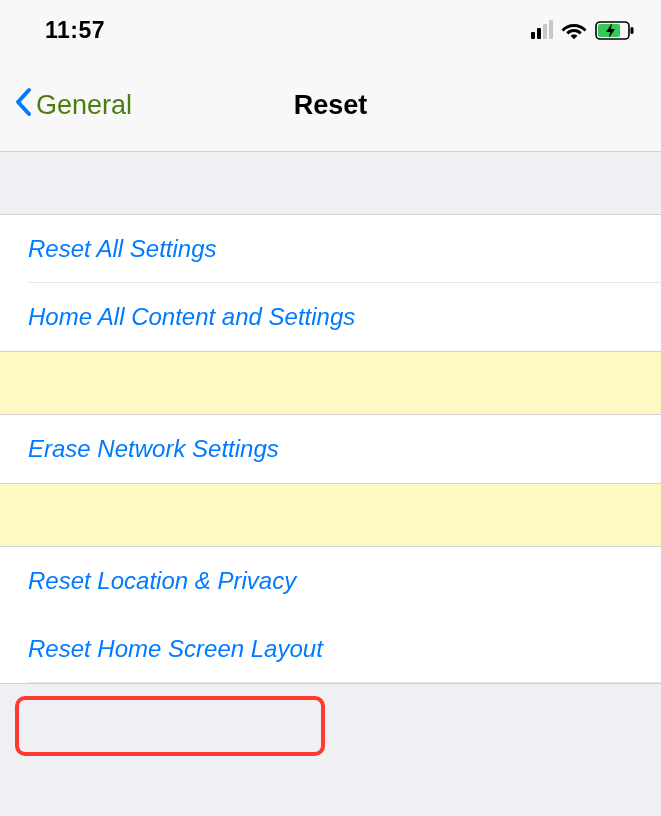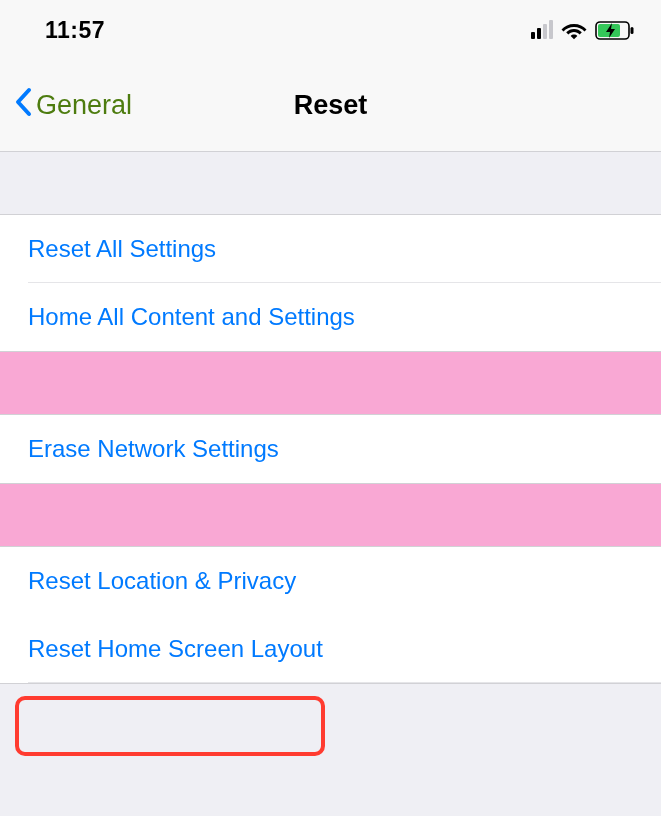--- a/index.html
+++ b/index.html
@@ -71,21 +71,22 @@
       margin-right: 4px;
     }
     .nav-title {
       width: 100%;
       text-align: center;
       font-size: 27px;
       font-weight: 700;
       color: #000;
     }
     .content {
-      background: #f9a8d4;
+      background: #fef9c3;
+      font-style: italic;
     }
     .section {
       background: #fff;
       border-top: 1px solid #d1d1d5;
       border-bottom: 1px solid #d1d1d5;
     }
     .section.first {
       margin-top: 62px;
     }
     .spacer {

